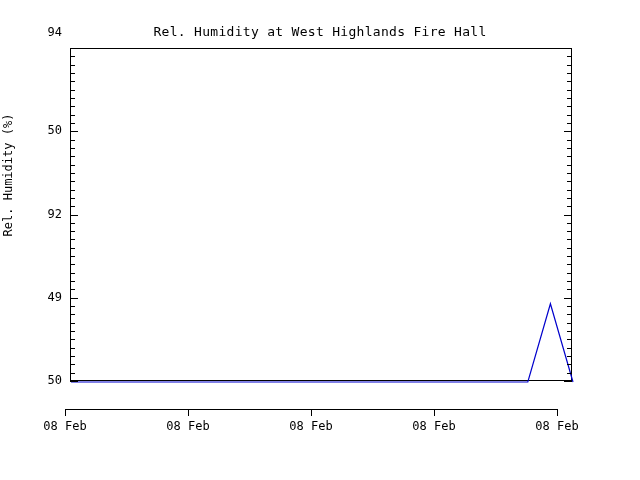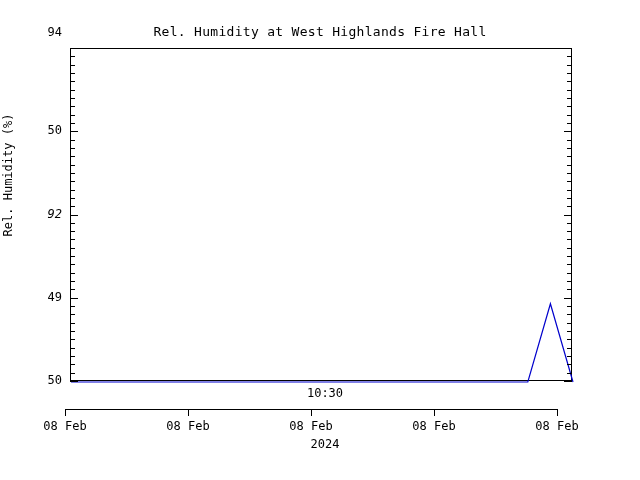--- a/index.html
+++ b/index.html
@@ -199,21 +199,21 @@
       <div class="y-tick-minor" style="top: 248px;"></div>
       <div class="y-tick-minor-right" style="top: 248px;"></div>
       <div class="y-tick-minor" style="top: 239px;"></div>
       <div class="y-tick-minor-right" style="top: 239px;"></div>
       <div class="y-tick-minor" style="top: 231px;"></div>
       <div class="y-tick-minor-right" style="top: 231px;"></div>
       <div class="y-tick-minor" style="top: 223px;"></div>
       <div class="y-tick-minor-right" style="top: 223px;"></div>
       <div class="y-tick-major" style="top: 215px;"></div>
       <div class="y-tick-major-right" style="top: 215px;"></div>
-      <div class="y-tick-label" style="top: 207px; font-style: italic;">92</div>
+      <div class="y-tick-label" style="top: 207px;">92</div>
       <div class="y-tick-minor" style="top: 206px;"></div>
       <div class="y-tick-minor-right" style="top: 206px;"></div>
       <div class="y-tick-minor" style="top: 198px;"></div>
       <div class="y-tick-minor-right" style="top: 198px;"></div>
       <div class="y-tick-minor" style="top: 190px;"></div>
       <div class="y-tick-minor-right" style="top: 190px;"></div>
       <div class="y-tick-minor" style="top: 181px;"></div>
       <div class="y-tick-minor-right" style="top: 181px;"></div>
       <div class="y-tick-minor" style="top: 173px;"></div>
       <div class="y-tick-minor-right" style="top: 173px;"></div>
@@ -257,17 +257,15 @@
       <div class="x-tick" style="left: 188px;"></div>
       <div class="x-tick-label" style="left: 128px;">08 Feb</div>
       <div class="x-tick" style="left: 311px;"></div>
       <div class="x-tick-label" style="left: 251px;">08 Feb</div>
       <div class="x-tick" style="left: 434px;"></div>
       <div class="x-tick-label" style="left: 374px;">08 Feb</div>
       <div class="x-tick" style="left: 557px;"></div>
       <div class="x-tick-label" style="left: 497px;">08 Feb</div>
     </div>
 
-  <div id="x-time-label" style="left: 265px;">10:30</div>
-
-  <div id="x-year-label" style="left: 265px;">2024</div>
+
 
 </div>
 
 </body></html>

